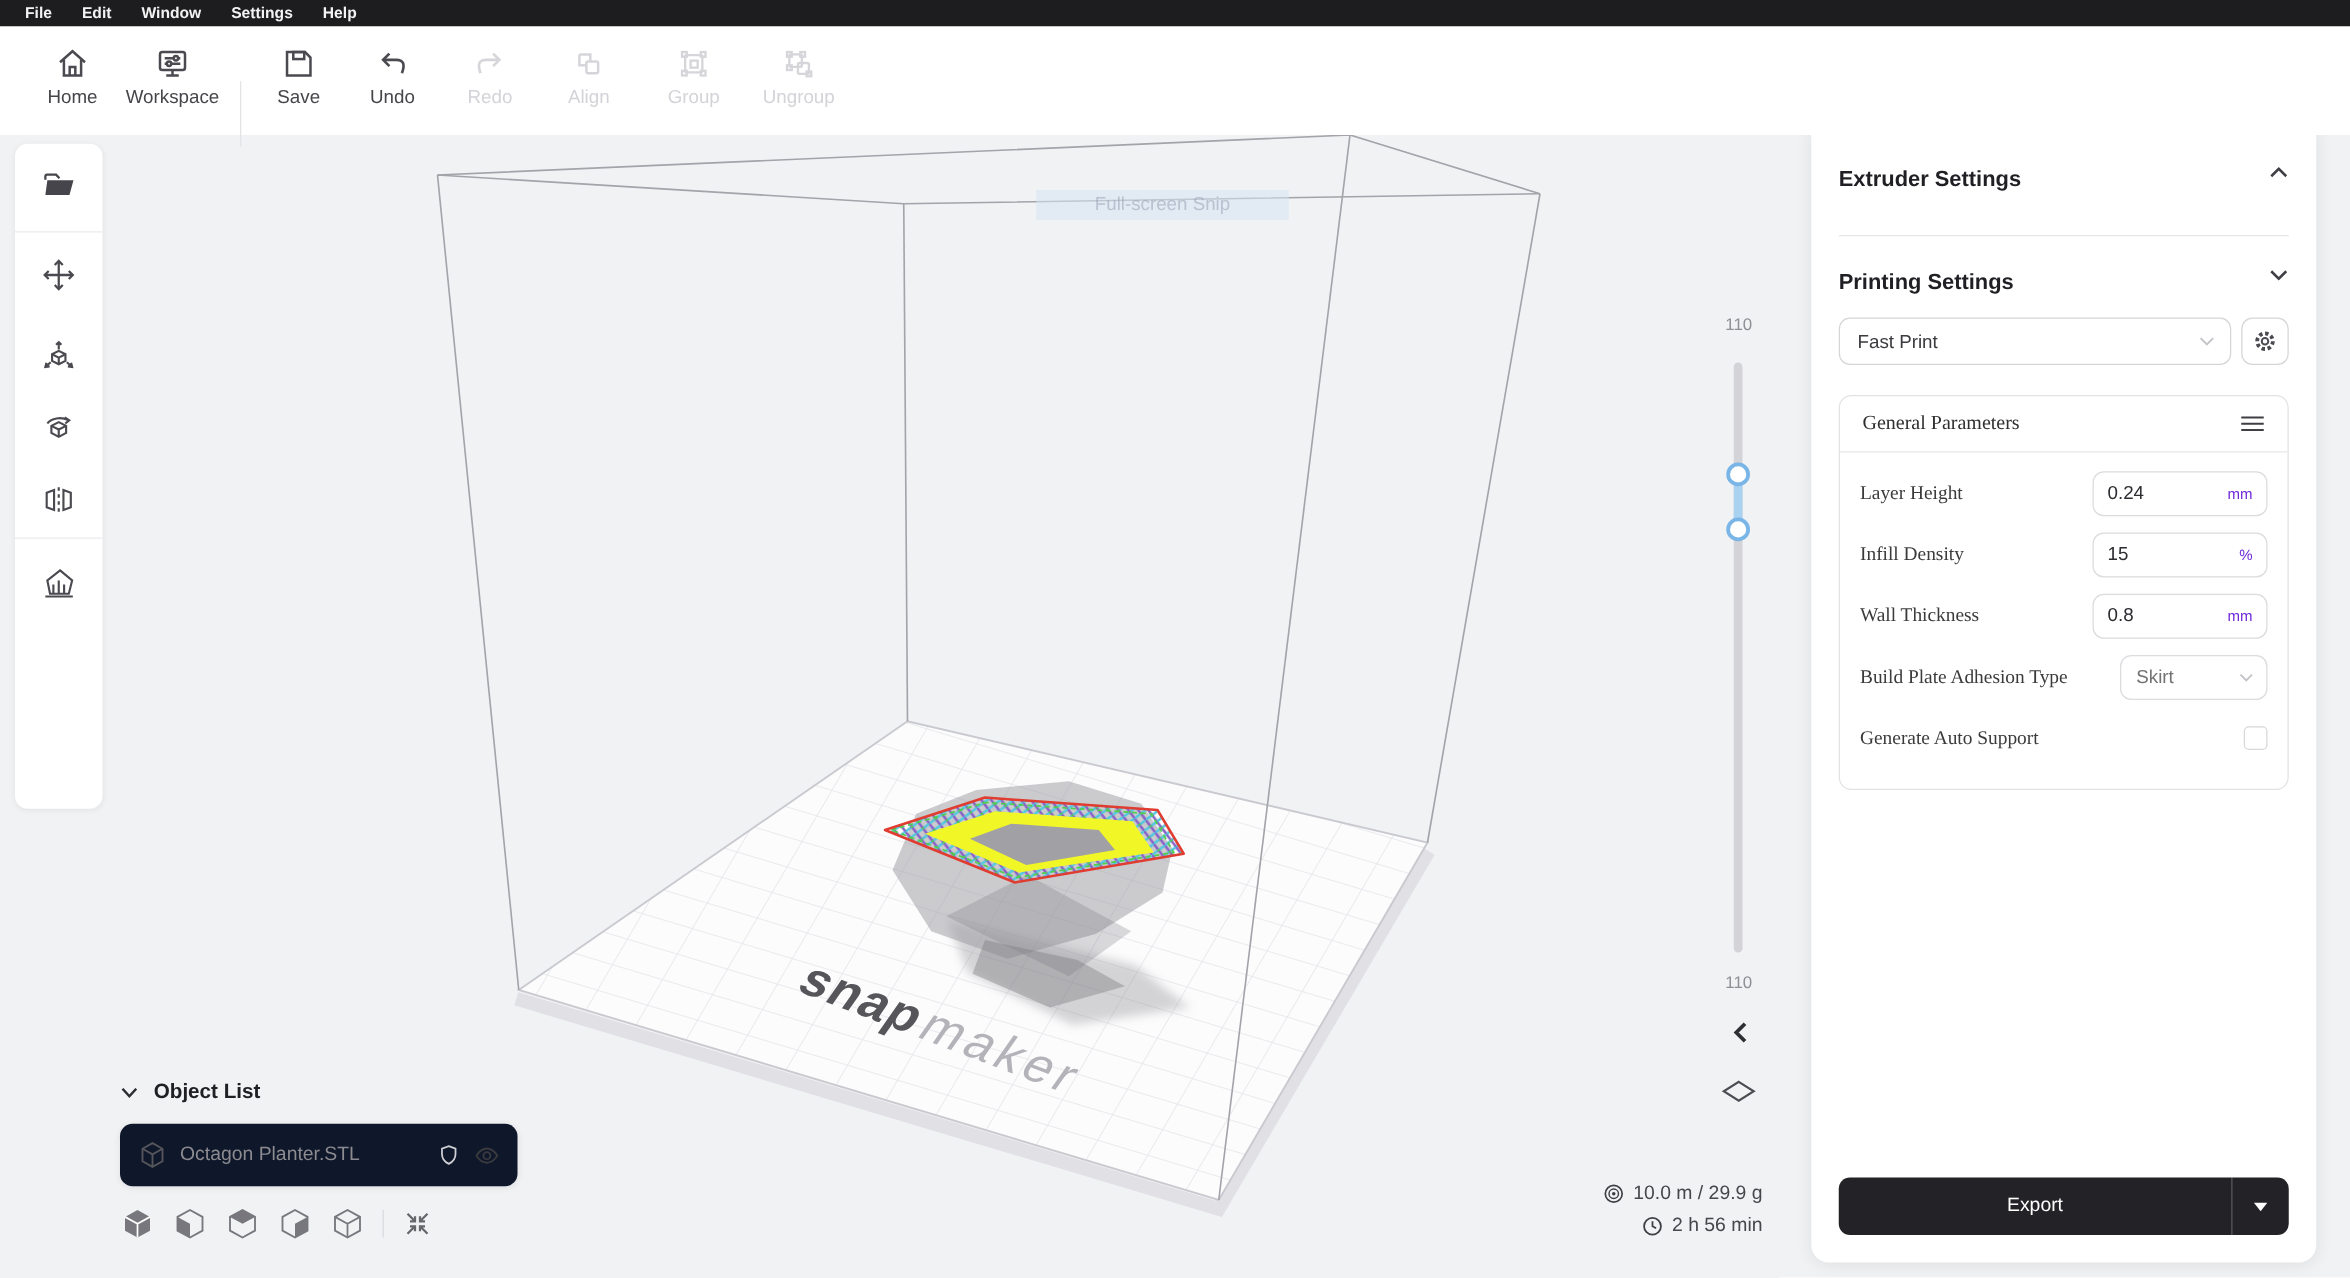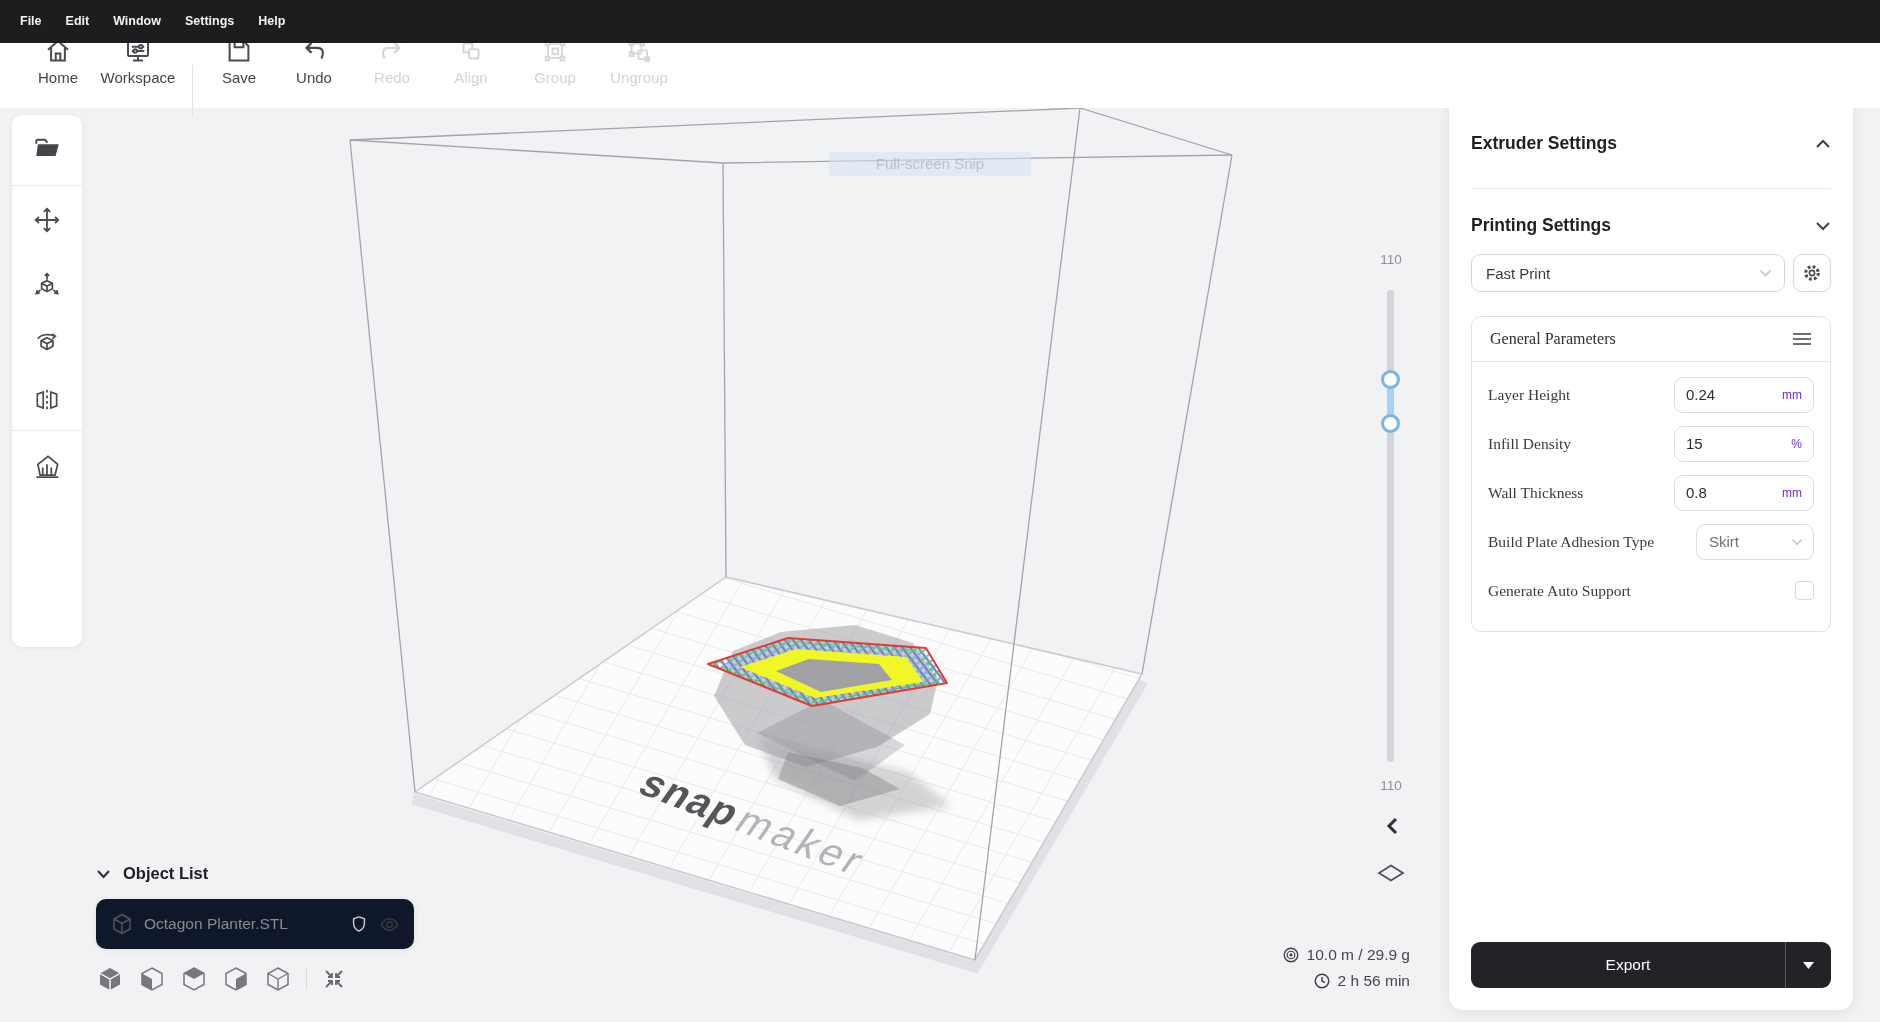--- a/index.html
+++ b/index.html
@@ -1,21 +1,21 @@
 <!DOCTYPE html>
 <html><head>
 <meta charset="utf-8">
 <style>
   * { margin:0; padding:0; box-sizing:border-box; }
   html,body { width:1880px; height:1022px; overflow:hidden; background:#fff;
     font-family:"Liberation Sans", sans-serif; }
   #app { position:relative; width:1880px; height:1022px; }
 
   
-  #menubar { position:absolute; left:0; top:0; width:1880px; height:43px;
+  #menubar { position:absolute; left:0; top:0; width:1880px; height:21px;
     background:#1d1d1f; display:flex; align-items:center; padding-left:8px; z-index:40; }
   .menu-item { color:#f3f3f3; font-size:12.5px; font-weight:700; padding:0 12px;
     line-height:27px; cursor:default; }
 
   
   #toolbar { position:absolute; left:0; top:27px; width:1880px; height:81px; background:#fff; z-index:39;padding-left:37px; }
   .tb-btn { position:absolute; top:9px; width:76px; display:flex; flex-direction:column;
     align-items:center; gap:3px; }
   .tb-btn svg { width:30px; height:30px; }
   .tb-btn .tb-label { font-size:15px; color:#45454a; }
@@ -66,21 +66,21 @@
   
   #stats { position:absolute; right:470px; top:946px; display:flex; flex-direction:column;
     align-items:flex-end; gap:8px; z-index:10; }
   .stat-row { display:flex; align-items:center; gap:7px; font-size:15.5px; color:#46464b; }
   .stat-row svg { width:18px; height:18px; }
 
   
   #right-panel { position:absolute; left:1449px; top:95px; width:404px; height:915px;
     background:#fff; border-radius:14px; box-shadow:0 2px 14px rgba(0,0,0,.08);
     padding:38px 22px 22px 22px; display:flex; flex-direction:column; z-index:20; }
-  .sect-head { display:flex; align-items:center; justify-content:space-between; }
+  .sect-head { display:flex; justify-content:space-between; }
   .sect-title { font-size:17.5px; font-weight:700; color:#1f1f24; }
   .panel-divider { height:1px; background:#e8e8ea; margin:34px 0 26px 0; }
   #profile-row { margin-top:18px; display:flex; gap:8px; }
   #profile-select { flex:1; height:38px; border:1.2px solid #d6d6da; border-radius:9px;
     display:flex; align-items:center; padding:0 12px 0 14px; }
   #profile-select span { flex:1; font-size:15px; color:#3a3a3f; }
   #profile-gear { width:38px; height:38px; border:1.2px solid #d6d6da; border-radius:9px;
     display:flex; align-items:center; justify-content:center; background:#fff; }
 
   #gp-card { margin-top:24px; border:1.2px solid #e2e2e6; border-radius:10px; }

